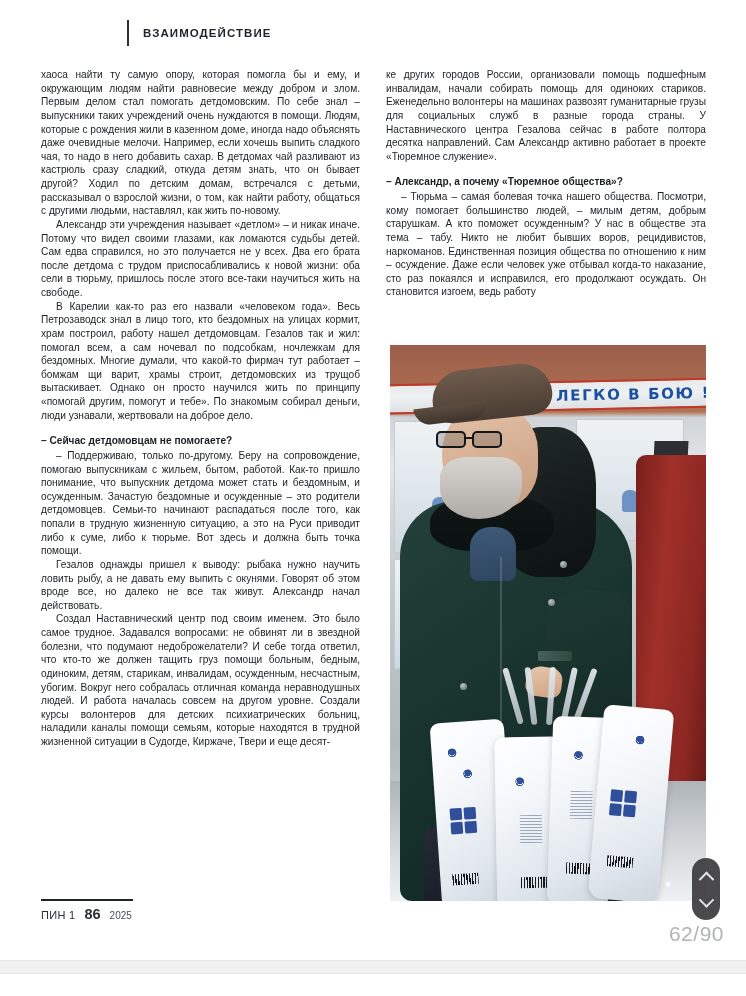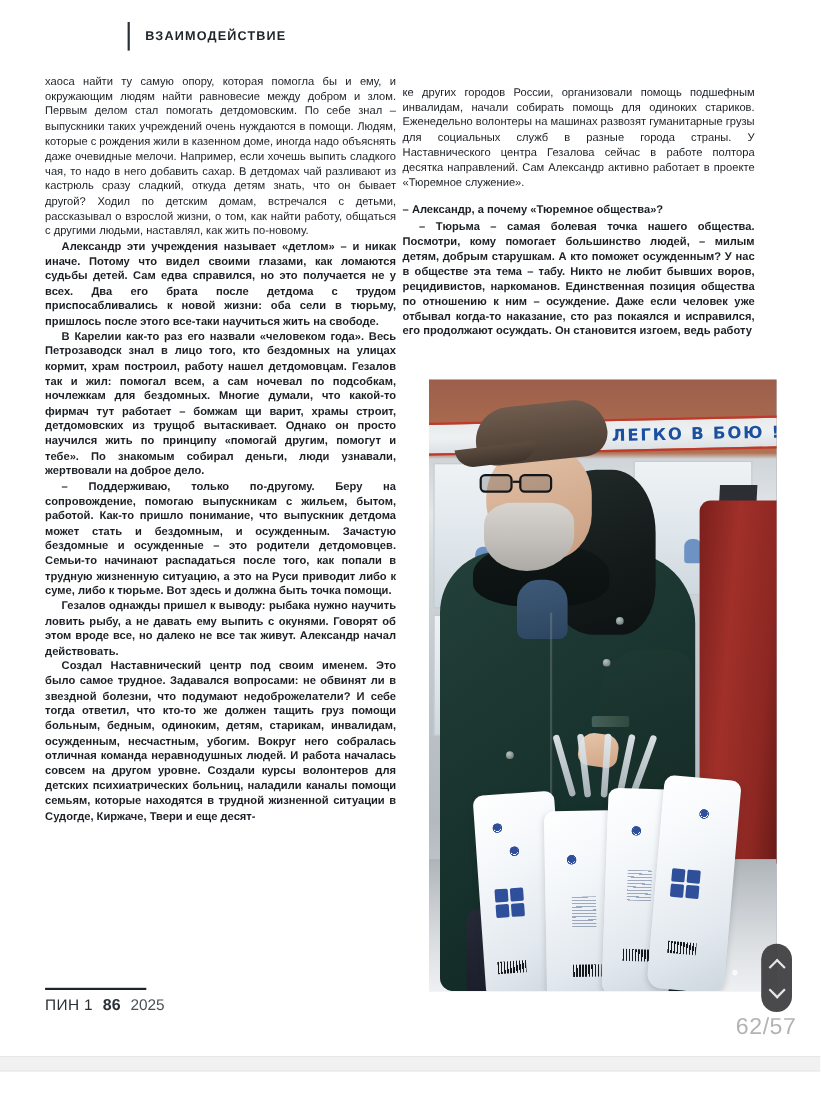--- a/index.html
+++ b/index.html
@@ -24,21 +24,21 @@
     position: absolute;
     left: 0; top: 0;
     width: 746px;
     height: 960px;
     background: #ffffff;
   }
 
   
   #running-head {
     position: absolute;
-    left: 116px;
+    left: 127px;
     top: 18px;
     display: flex;
     align-items: center;
     height: 30px;
   }
   #running-head .rule {
     width: 2px;
     height: 26px;
     background: #2b3036;
     margin-right: 14px;
@@ -55,24 +55,24 @@
     position: absolute;
     top: 68px;
     font-size: 10.15px;
     line-height: 13.63px;
     color: #1b1f24;
     text-align: justify;
     text-justify: inter-word;
     hyphens: manual;
   }
   #col-left  { left: 41px;  width: 319px; }
-  #col-right { left: 366px; width: 320px; margin-top: 10px; }
+  #col-right { left: 386px; width: 320px; }
 
   .para { margin: 0; }
-  .para.indent { text-indent: 15px; font-weight: bold; }
+  .para.indent { text-indent: 15px; }
 
   .q {
     font-weight: bold;
     margin-top: 12px;
     margin-bottom: 1px;
     text-align: left;
     text-indent: 0;
   }
 
   
@@ -98,23 +98,23 @@
     height: 1.6px;
     background: #1f2429;
     margin-bottom: 5px;
   }
   #folio .folio-line {
     display: flex;
     align-items: baseline;
     gap: 9px;
     color: #2b3036;
   }
-  #folio .issue { font-size: 14px; letter-spacing: .3px; }
+  #folio .issue { font-size: 11px; letter-spacing: .3px; }
   #folio .pageno { font-size: 14.5px; font-weight: bold; }
-  #folio .year { font-size: 14px; color: #4a5057; }
+  #folio .year { font-size: 10px; color: #4a5057; }
 
   
   #photo {
     position: absolute;
     left: 390px;
     top: 345px;
     width: 316px;
     height: 556px;
     overflow: hidden;
     background: #8d9298;
@@ -423,20 +423,21 @@
     <div id="running-head">
       <span class="rule"></span>
       <span class="label">ВЗАИМОДЕЙСТВИЕ</span>
     </div>
 
     <div id="col-left" class="column">
       <div id="wrap-shape"></div>
       <p class="para">хаоса найти ту самую опору, которая помогла бы и ему, и окружающим людям найти равновесие между добром и злом. Первым делом стал помогать детдомовским. По себе знал – выпускники таких учреждений очень нуждаются в помощи. Людям, которые с рождения жили в казенном доме, иногда надо объяснять даже очевидные мелочи. Например, если хочешь выпить сладкого чая, то надо в него добавить сахар. В детдомах чай разливают из кастрюль сразу сладкий, откуда детям знать, что он бывает другой? Ходил по детским домам, встречался с детьми, рассказывал о взрослой жизни, о том, как найти работу, общаться с другими людьми, наставлял, как жить по-новому.</p>
       <p class="para indent">Александр эти учреждения называет «детлом» – и никак иначе. Потому что видел своими глазами, как ломаются судьбы детей. Сам едва справился, но это получается не у всех. Два его брата после детдома с трудом приспосабливались к новой жизни: оба сели в тюрьму, пришлось после этого все-таки научиться жить на свободе.</p>
       <p class="para indent">В Карелии как-то раз его назвали «человеком года». Весь Петрозаводск знал в лицо того, кто бездомных на улицах кормит, храм построил, работу нашел детдомовцам. Гезалов так и жил: помогал всем, а сам ночевал по подсобкам, ночлежкам для бездомных. Многие думали, что какой-то фирмач тут работает – бомжам щи варит, храмы строит, детдомовских из трущоб вытаскивает. Однако он просто научился жить по принципу «помогай другим, помогут и тебе». По знакомым собирал деньги, люди узнавали, жертвовали на доброе дело.</p>
+      <p class="para q">– Сейчас детдомовцам не помогаете?</p>
       <p class="para indent">– Поддерживаю, только по-другому. Беру на сопровождение, помогаю выпускникам с жильем, бытом, работой. Как-то пришло понимание, что выпускник детдома может стать и бездомным, и осужденным. Зачастую бездомные и осужденные – это родители детдомовцев. Семьи-то начинают распадаться после того, как попали в трудную жизненную ситуацию, а это на Руси приводит либо к суме, либо к тюрьме. Вот здесь и должна быть точка помощи.</p>
       <p class="para indent">Гезалов однажды пришел к выводу: рыбака нужно научить ловить рыбу, а не давать ему выпить с окунями. Говорят об этом вроде все, но далеко не все так живут. Александр начал действовать.</p>
       <p class="para indent">Создал Наставнический центр под своим именем. Это было самое трудное. Задавался вопросами: не обвинят ли в звездной болезни, что подумают недоброжелатели? И себе тогда ответил, что кто-то же должен тащить груз помощи больным, бедным, одиноким, детям, старикам, инвалидам, осужденным, несчастным, убогим. Вокруг него собралась отличная команда неравнодушных людей. И работа началась совсем на другом уровне. Создали курсы волонтеров для детских психиатрических больниц, наладили каналы помощи семьям, которые находятся в трудной жизненной ситуации в Судогде, Киржаче, Твери и еще десят-</p>
     </div>
 
     <div id="col-right" class="column">
       <p class="para">ке других городов России, организовали помощь подшефным инвалидам, начали собирать помощь для одиноких стариков. Еженедельно волонтеры на машинах развозят гуманитарные грузы для социальных служб в разные города страны. У Наставнического центра Гезалова сейчас в работе полтора десятка направлений. Сам Александр активно работает в проекте «Тюремное служение».</p>
       <p class="para q">– Александр, а почему «Тюремное общества»?</p>
       <p class="para indent">– Тюрьма – самая болевая точка нашего общества. Посмотри, кому помогает большинство людей, – милым детям, добрым старушкам. А кто поможет осужденным? У нас в обществе эта тема – табу. Никто не любит бывших воров, рецидивистов, наркоманов. Единственная позиция общества по отношению к ним – осуждение. Даже если человек уже отбывал когда-то наказание, сто раз покаялся и исправился, его продолжают осуждать. Он становится изгоем, ведь работу</p>
     </div>
@@ -537,19 +538,19 @@
         <span class="year">2025</span>
       </div>
     </div>
   </div>
 
   <div id="scroll-nav">
     <span class="chev up"></span>
     <span class="chev down"></span>
   </div>
 
-  <div id="page-counter">62/57</div>
+  <div id="page-counter">62/90</div>
 
   <div id="viewer-gap">
     <div class="strip"></div>
   </div>
 
 </div>
 
 </body></html>

